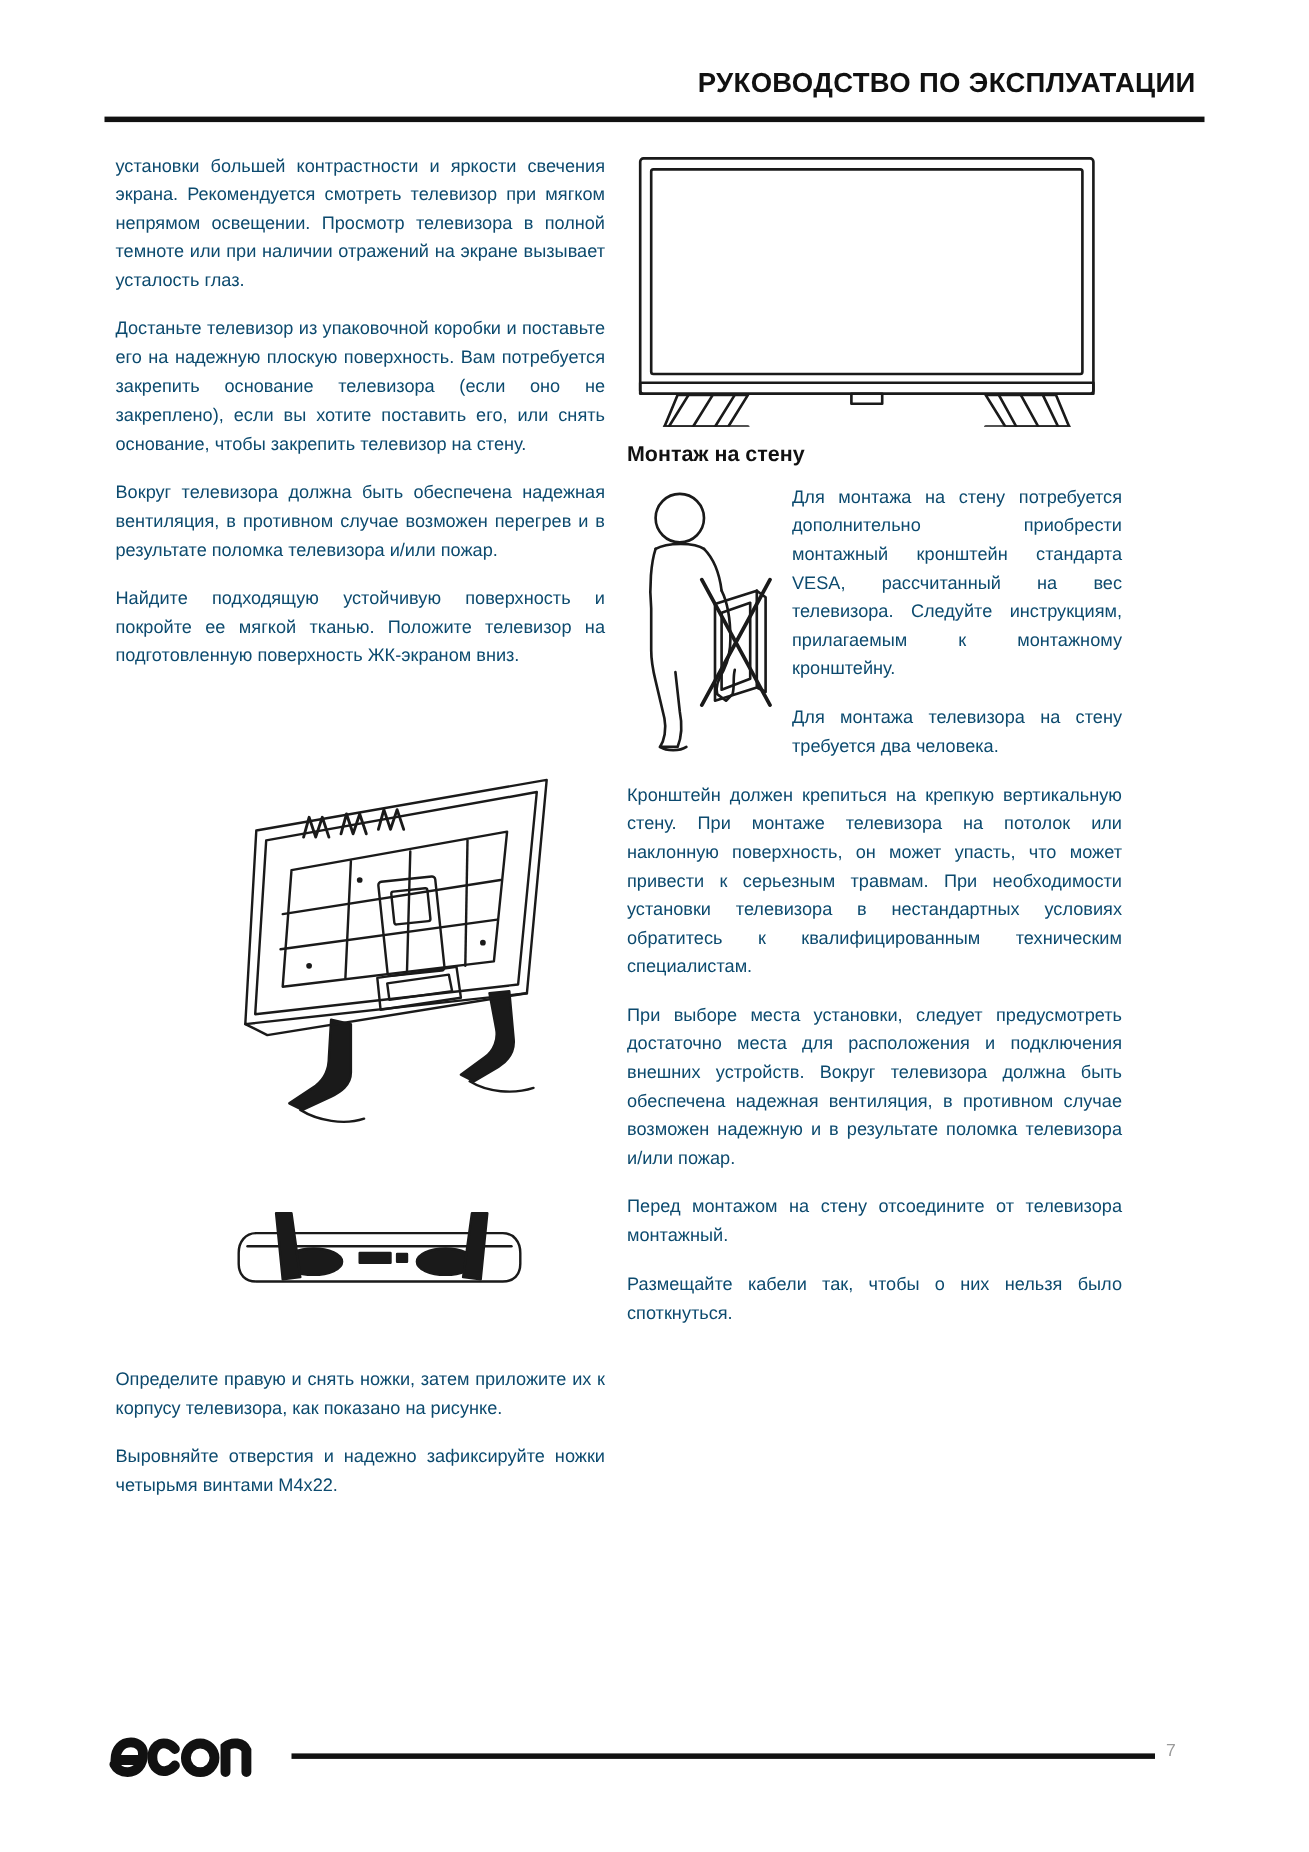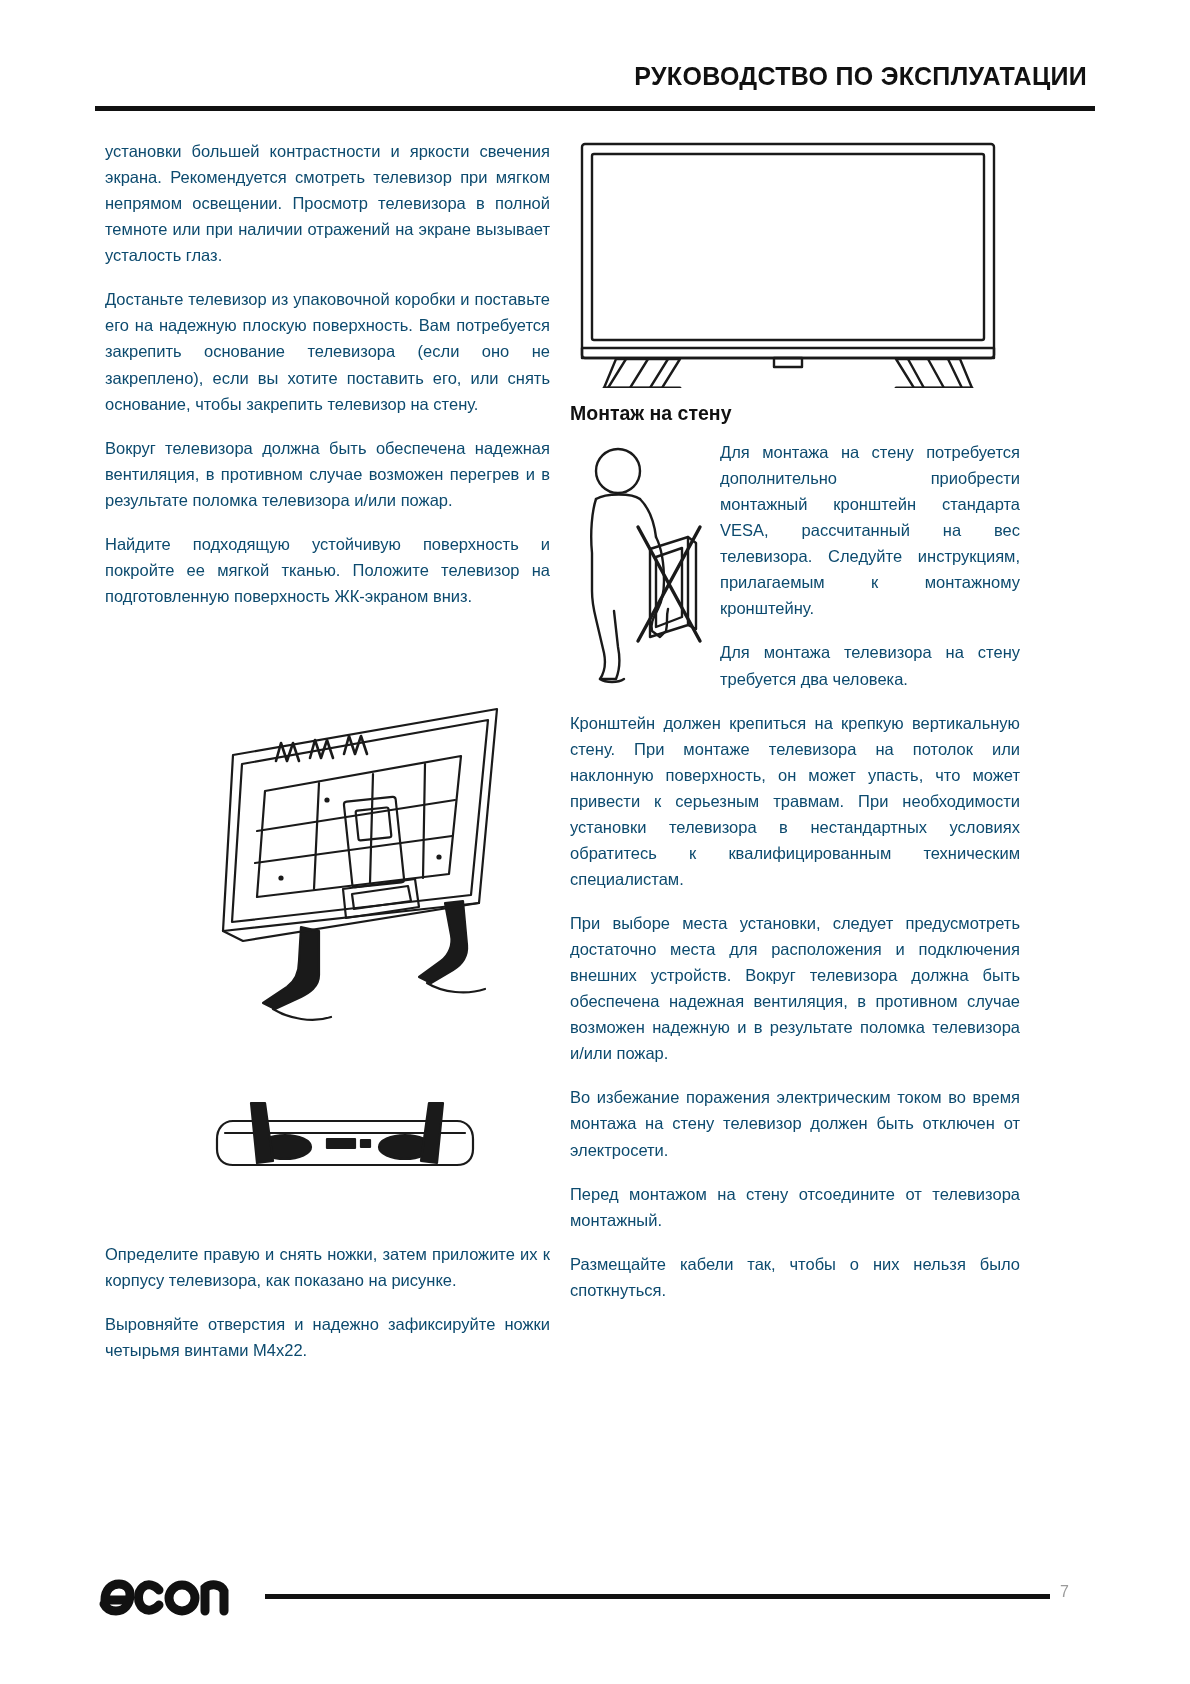--- a/index.html
+++ b/index.html
@@ -281,21 +281,20 @@
         </svg>
       </div>
 
       <p class="body">Для монтажа на стену потребуется дополнительно приобрести монтажный кронштейн стандарта VESA, рассчитанный на вес телевизора. Следуйте инструкциям, прилагаемым к монтажному кронштейну.</p>
       <p class="body">Для монтажа телевизора на стену требуется два человека.</p>
       <div style="clear:both"></div>
     </div>
 
     <p class="body">Кронштейн должен крепиться на крепкую вертикальную стену. При монтаже телевизора на потолок или наклонную поверхность, он может упасть, что может привести к серьезным травмам. При необходимости установки телевизора в нестандартных условиях обратитесь к квалифицированным техническим специалистам.</p>
     <p class="body">При выборе места установки, следует предусмотреть достаточно места для расположения и подключения внешних устройств. Вокруг телевизора должна быть обеспечена надежная вентиляция, в противном случае возможен надежную и в результате поломка телевизора и/или пожар.</p>
-    <p class="body">Во избежание поражения электрическим током во время монтажа на стену телевизор должен быть отключен от электросети.</p>
     <p class="body">Перед монтажом на стену отсоедините от телевизора монтажный.</p>
     <p class="body last">Размещайте кабели так, чтобы о них нельзя было споткнуться.</p>
   </div>
 
   <div class="footer-logo">
     <svg viewBox="0 0 150 52" width="150" height="52" aria-hidden="true">
       <g fill="none" stroke="#111" stroke-width="9" stroke-linecap="round">
 
         <path d="M31,30 L10,30 C10,20 16,14 24,14 C31,14 35,19 35,24 C35,35 29,41 21,41 C15,41 11,38 9,34"></path>
 

